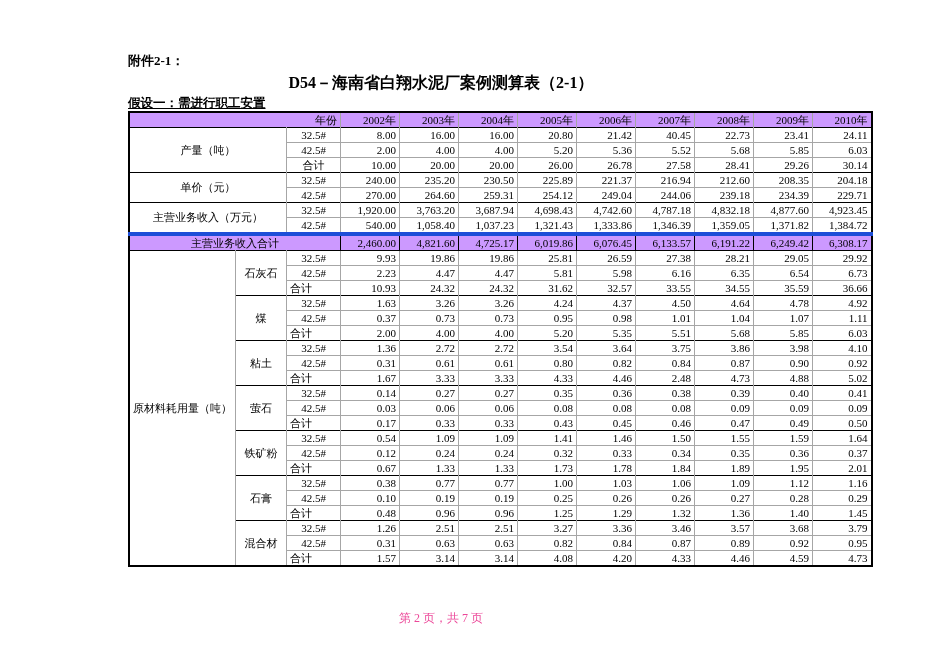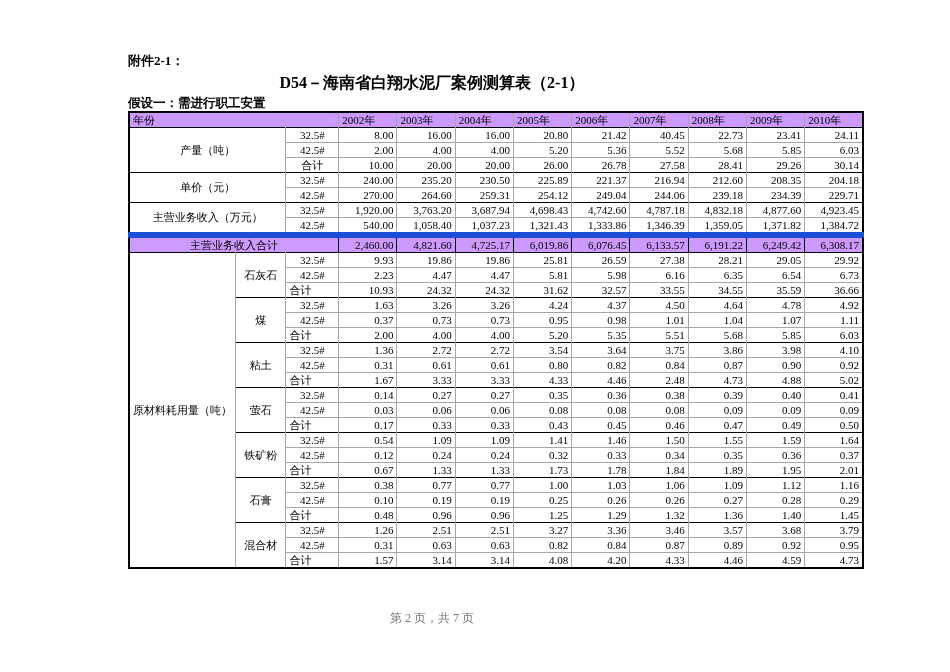--- a/index.html
+++ b/index.html
@@ -1,71 +1,72 @@
 <!DOCTYPE html>
 <html style="--accent: #CC99FF;"><head>
 <meta charset="utf-8">
 <style>
   html,body { margin:0; padding:0; background:#ffffff; }
   .page {
     position:relative; width:864px; height:672px; background:#ffffff;
     font-family:"Liberation Serif","DejaVu Serif",serif; color:#000;
     overflow:hidden;
+    padding-left:18px;
   }
   .attachment {
     position:absolute; left:128px; top:52px;
     font-size:13px; font-weight:bold;
   }
   .doc-title {
     position:absolute; left:0; top:73px; width:100%;
     text-align:center; font-size:16px; font-weight:bold;
   }
   .subtitle {
     position:absolute; left:128px; top:95px;
-    font-size:12.5px; font-weight:bold;
+    font-size:12.5px; font-weight:bold;text-decoration:underline;
   }
   table.calc {
     position:absolute; left:128px; top:111px;
     border-collapse:collapse; table-layout:fixed;
     border:2px solid #000;
   }
   table.calc td, table.calc th {
     border-top:1px solid #a6a6a6; border-right:1px solid #a6a6a6;
     border-bottom:none; border-left:none;
     font-size:11px; font-weight:normal;
     height:14px; line-height:13px; padding:0 3px;
     overflow:hidden; white-space:nowrap;
     font-family:"Liberation Serif","DejaVu Serif",serif;
   }
   th.hdr {
     background:var(--accent,#CC99FF);
     border-top:none; border-right:1px solid #000;
-    text-align:left; height:17px;
+    text-align:right; height:17px;
   }
   td.num { text-align:right; padding:0 4px 0 2px; }
   td.spec { text-align:center; border-right:1px solid #000; }
   td.spec.left { text-align:left; padding-left:3px; }
   td.label-cell {
     text-align:center; white-space:normal; line-height:13px;
     border-right:1px solid #000;
   }
   td.group-label {
     text-align:center; white-space:normal; word-break:break-all;
     line-height:14px; border-right:1px solid #000;
   }
   td.material { text-align:center; border-right:1px solid #000; }
   tr.section-start td { border-top:1px solid #000; }
   tr.total-row td {
     background:var(--accent,#CC99FF);
-    border-top:6px solid #1d4ed8; border-right:1px solid #000;
+    border-top:4px solid #1d4ed8; border-right:1px solid #000;
   }
   td.total-label { text-align:center; }
   .page-footer {
     position:absolute; left:0; top:610px; width:100%;
-    text-align:center; font-size:12px; color:#737373;
+    text-align:center; font-size:12px; color:#ec4899;
   }
 </style>
 </head>
 <body>
 
 <div class="page">
   <div class="attachment">附件2-1：</div>
   <div class="doc-title">D54－海南省白翔水泥厂案例测算表（2-1）</div>
   <div class="subtitle">假设一：需进行职工安置</div>
 

